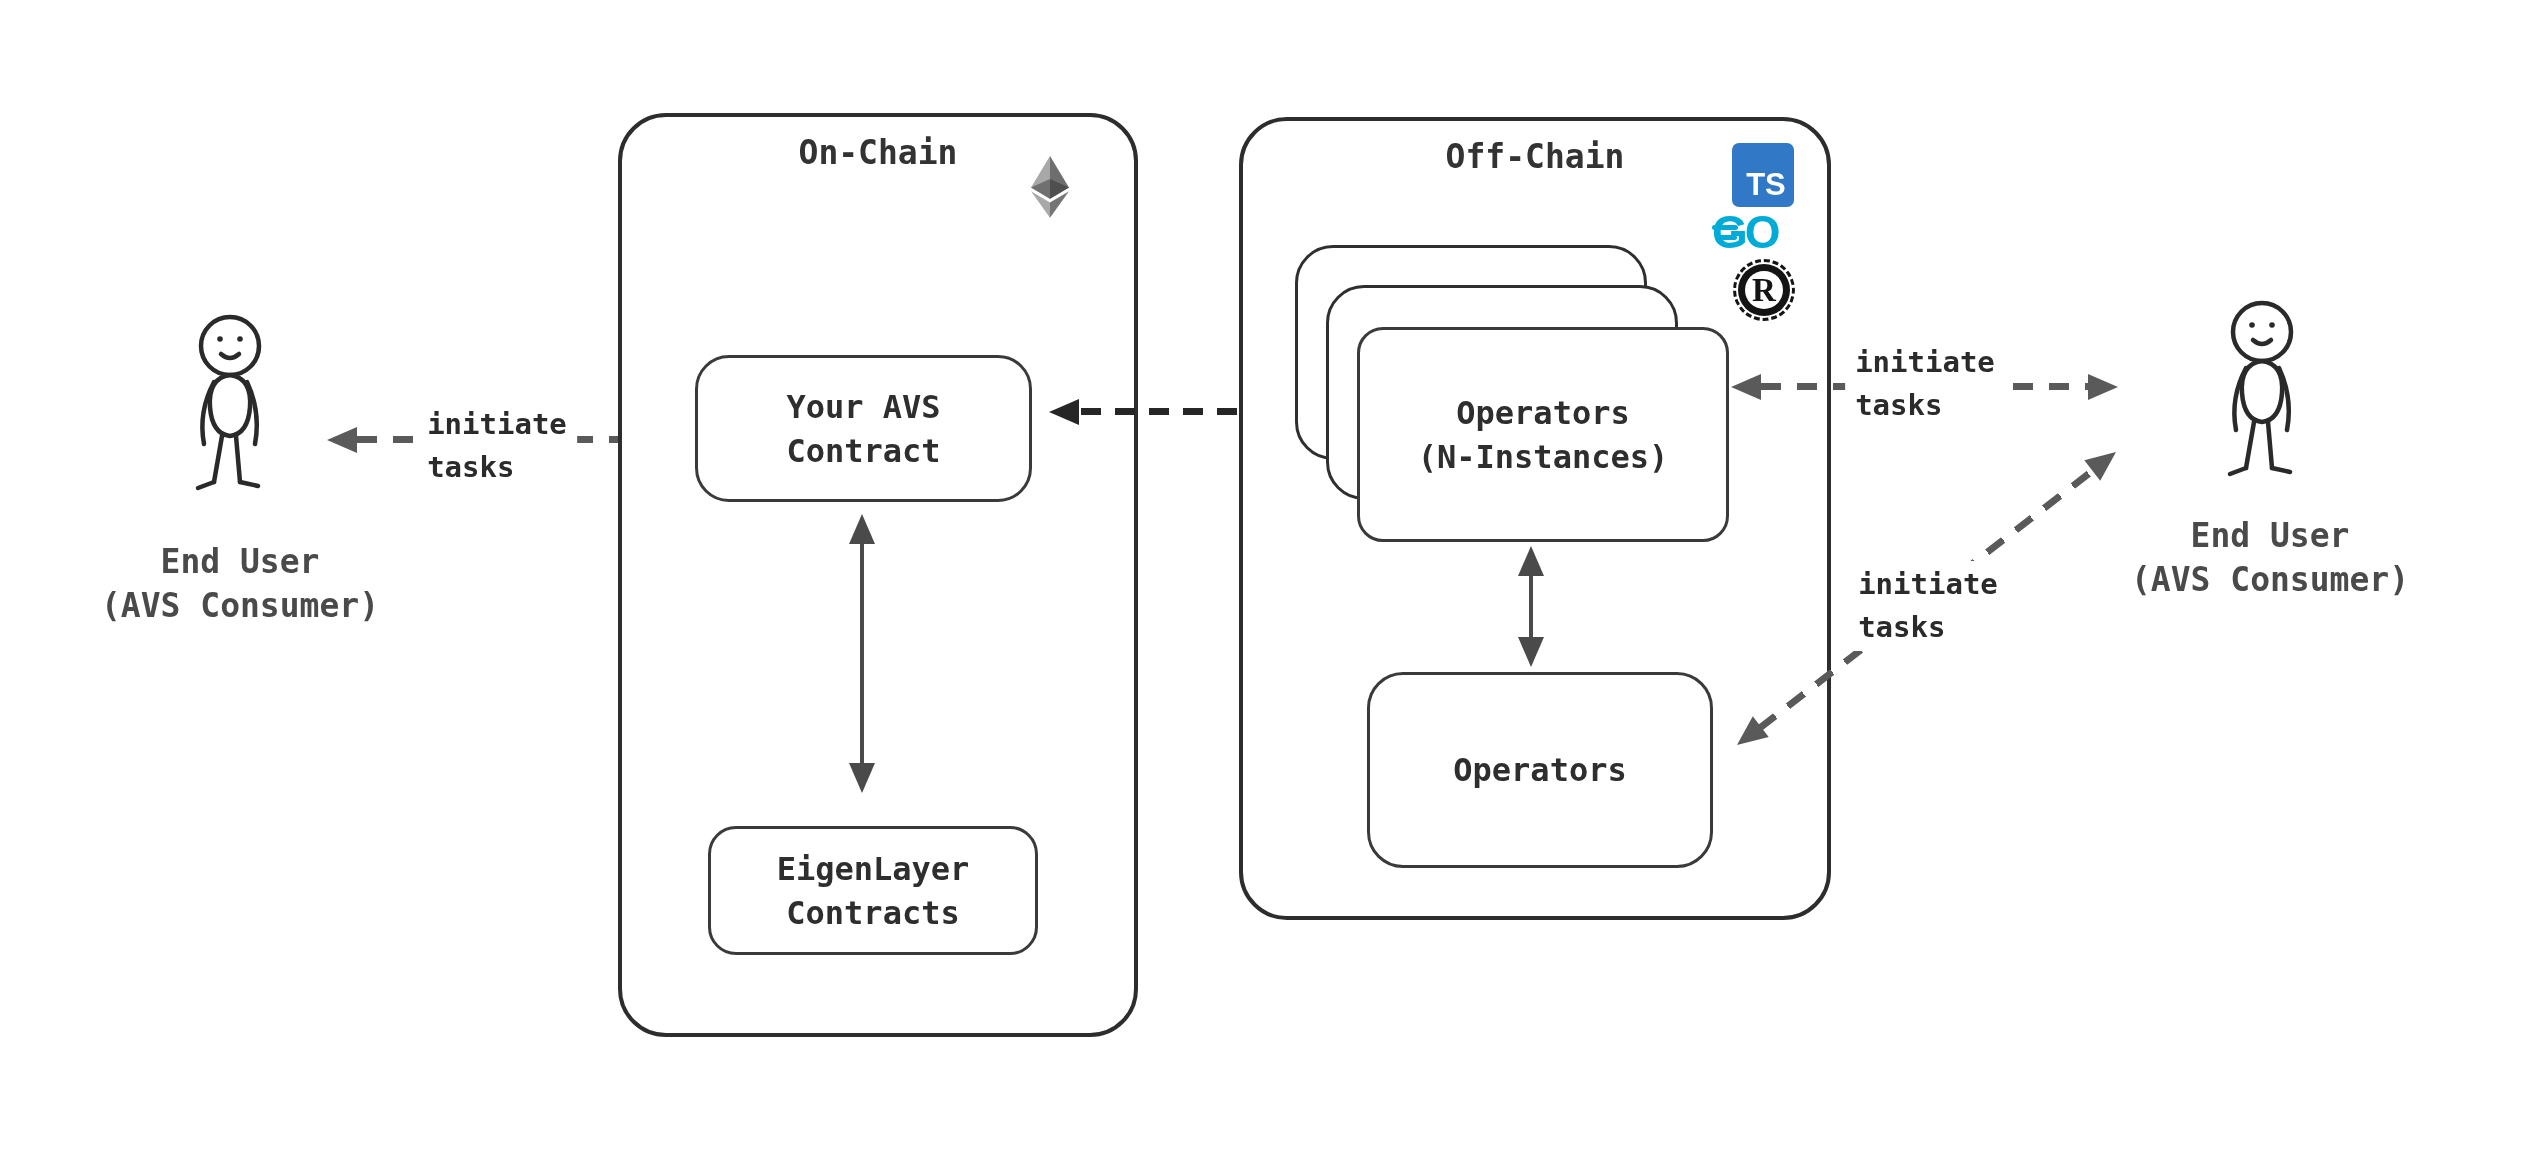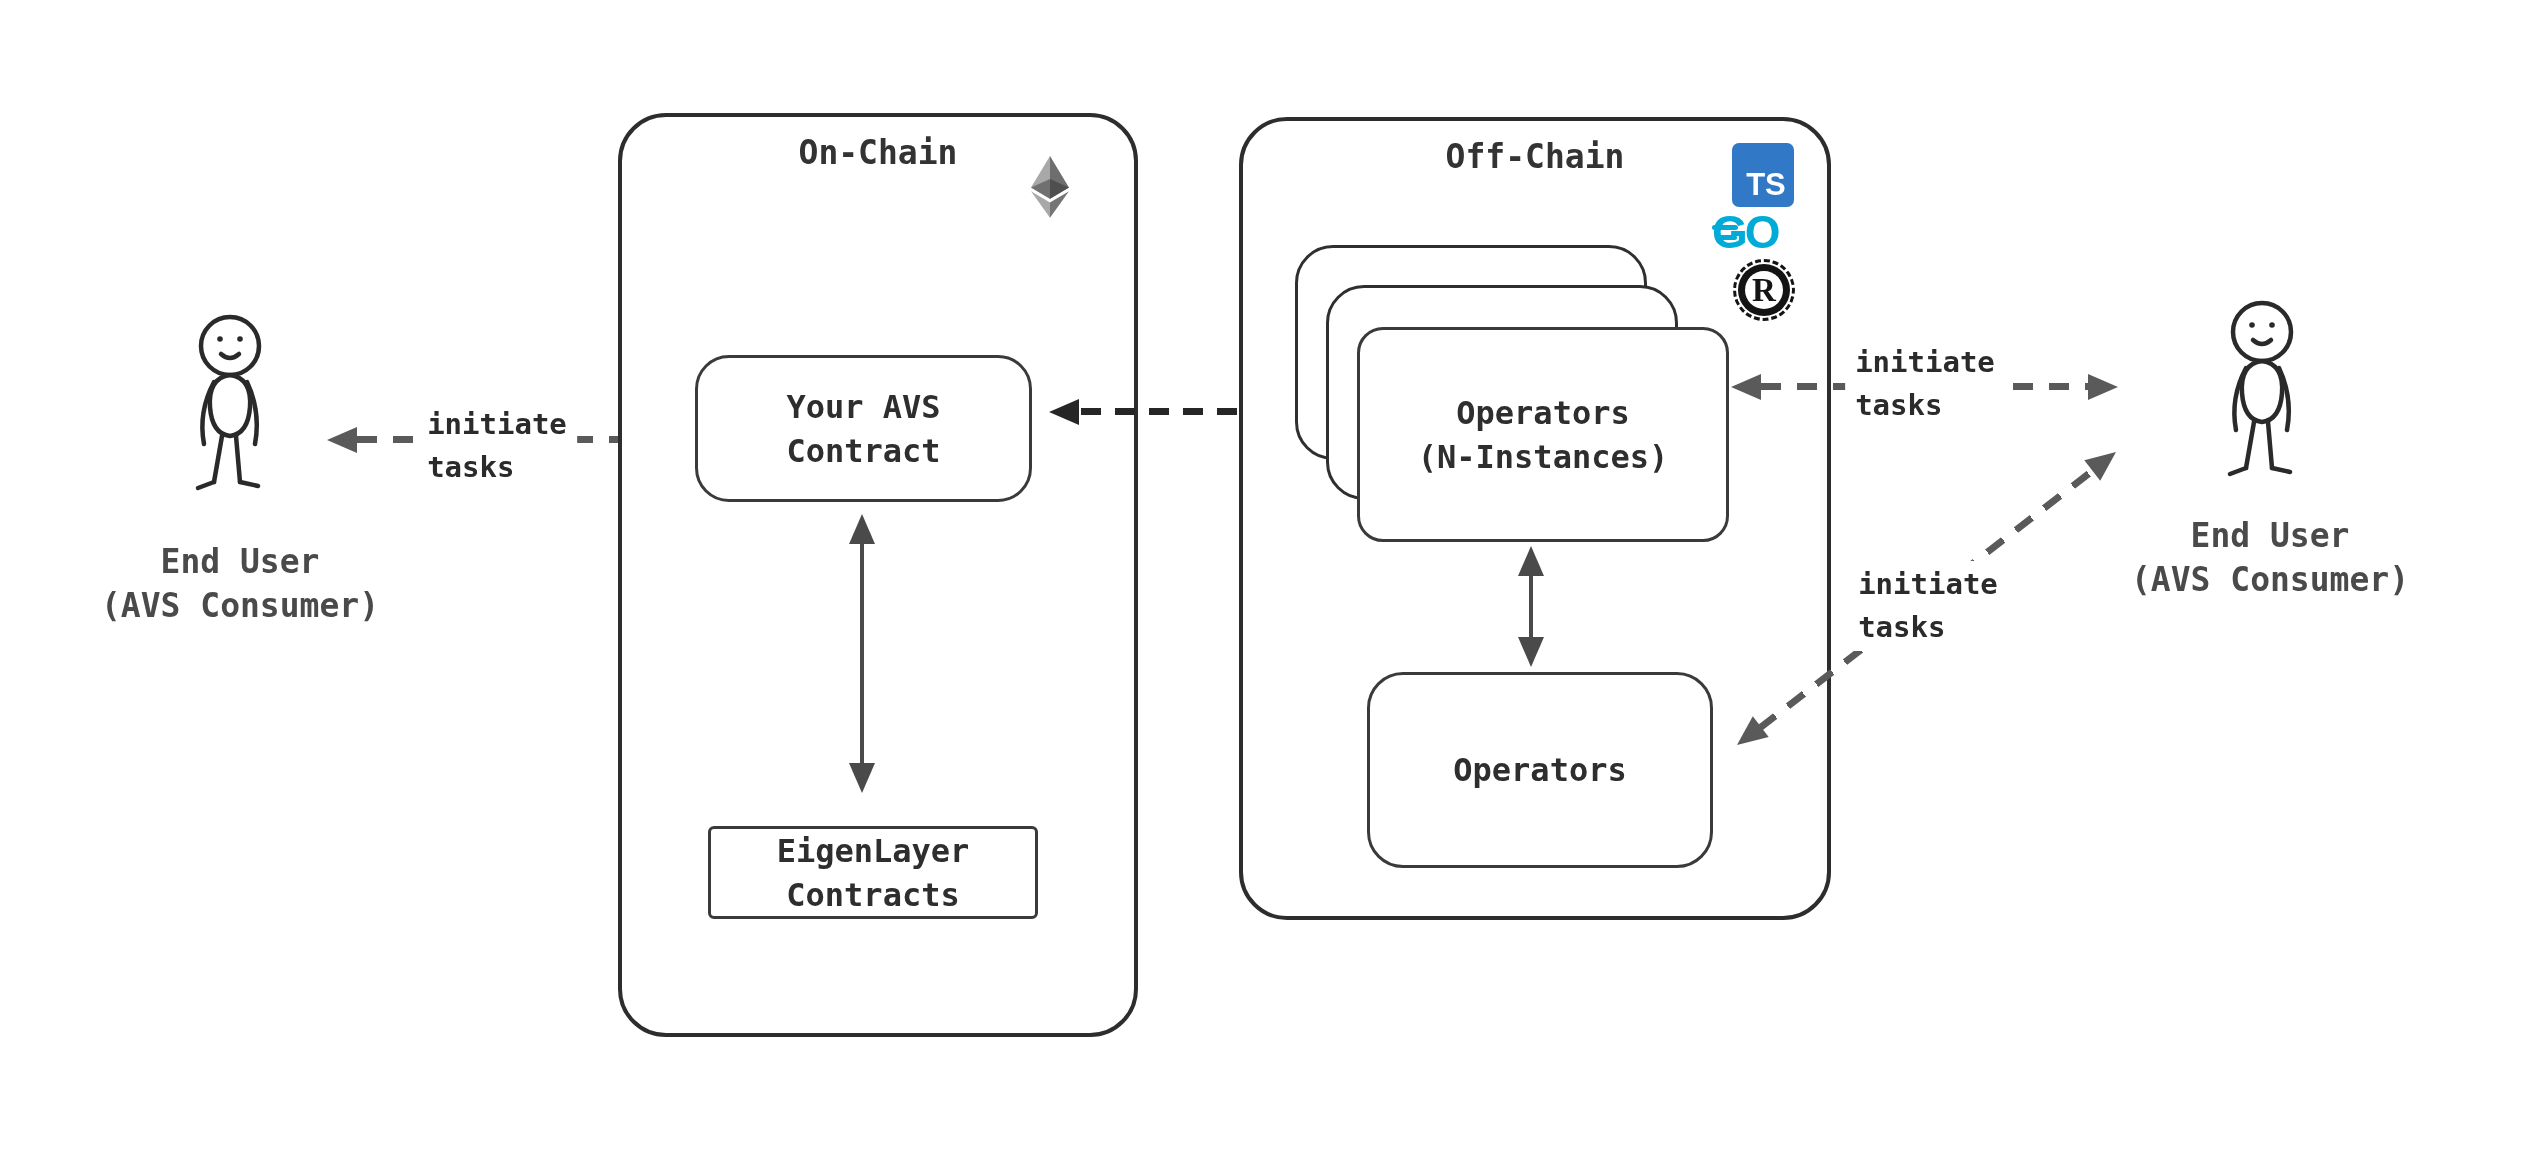--- a/index.html
+++ b/index.html
@@ -101,21 +101,21 @@
 
   <div class="node" style="left:695px;top:355px;width:337px;height:147px;align-items:center;">
     <div>Your AVS</div>
     <div>Contract</div>
   </div>
 
   <div class="ah ah-up" style="left:849px;top:514px;border-bottom-color:#4a4a4a;"></div>
   <div class="vline" style="left:860px;top:544px;height:219px;"></div>
   <div class="ah ah-down" style="left:849px;top:763px;border-top-color:#4a4a4a;"></div>
 
-  <div class="node" style="left:708px;top:826px;width:330px;height:93px;border-radius:6px;">
+  <div class="node" style="left:708px;top:826px;width:330px;height:129px;border-radius:28px;">
     <div>EigenLayer</div>
     <div>Contracts</div>
   </div>
 
   <div class="ah ah-left" style="left:1049px;top:399px;border-right-color:#262626;"></div>
   <div class="hline" style="left:1081px;top:408px;width:176px;background:repeating-linear-gradient(90deg,#262626 0 20px,transparent 20px 34px);"></div>
   <div class="ah ah-right" style="left:1257px;top:399px;border-left-color:#262626;"></div>
 
   <div class="frame" style="left:1239px;top:117px;width:592px;height:803px;">
     <div class="frame-title">Off-Chain</div>

